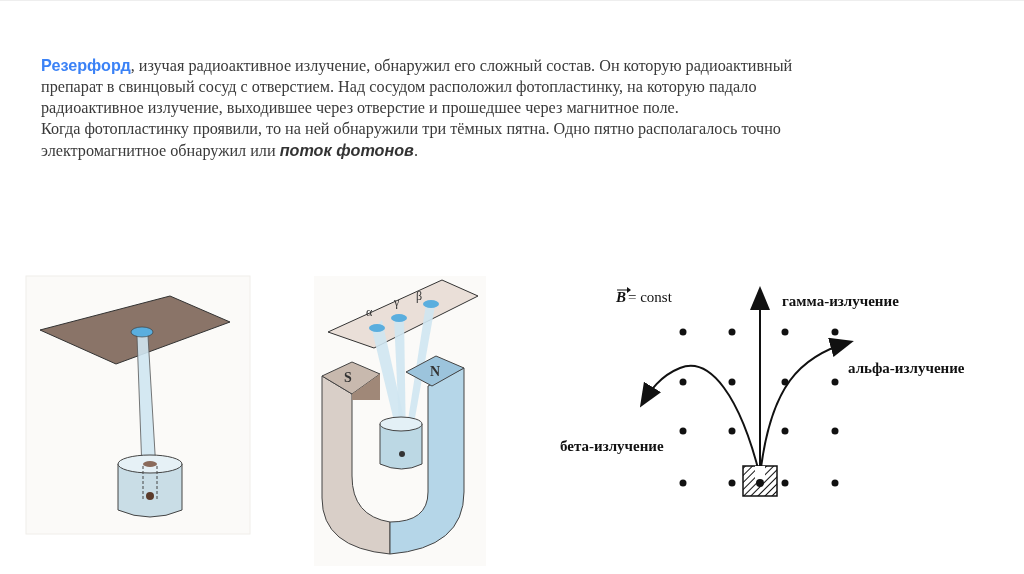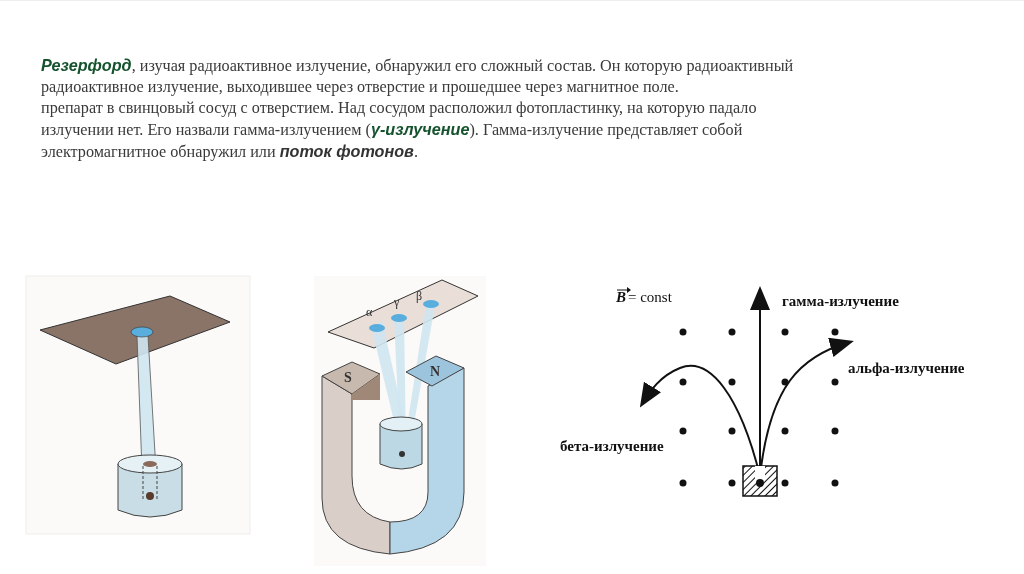--- a/index.html
+++ b/index.html
@@ -1,35 +1,35 @@
 <!DOCTYPE html>
 <html><head>
 <meta charset="utf-8">
 <style>
   html, body { margin:0; padding:0; }
   body { width:1024px; height:574px; background:#ffffff; position:relative; overflow:hidden; font-family:"Liberation Serif", serif; }
   .topline { position:absolute; left:0; top:0; width:1024px; height:1px; background:#eeeeee; }
   .para { position:absolute; left:41px; top:55px; width:960px; font-size:16.2px; line-height:21px; color:#3a3a3a; }
   .para .line { display:block; white-space:nowrap; }
-  .sans-b { font-family:"Liberation Sans", sans-serif; font-weight:bold; color:#14532d;font-style:italic; }
+  .sans-b { font-family:"Liberation Sans", sans-serif; font-weight:bold; color:#3b82f6; }
   .sans-bi { font-family:Liberation Sans, sans-serif; font-weight:bold; font-style:italic; color:#333; }
   .fig { position:absolute; }
   .fig svg { display:block; }
   .diag-label { font-family:"Liberation Serif", serif; font-size:15px; fill:#111; font-weight:bold; }
 </style>
 </head>
 <body>
 
 <div class="topline"></div>
 
 <div class="para">
   <span class="line"><span class="sans-b">Резерфорд</span><span>, изучая радиоактивное излучение, обнаружил его сложный состав. Он которую радиоактивный</span></span>
+  <span class="line">препарат в свинцовый сосуд с отверстием. Над сосудом расположил фотопластинку, на которую падало</span>
   <span class="line">радиоактивное излучение, выходившее через отверстие и прошедшее через магнитное поле.</span>
-  <span class="line">препарат в свинцовый сосуд с отверстием. Над сосудом расположил фотопластинку, на которую падало</span>
-  <span class="line"><span>излучении нет. Его назвали гамма-излучением (</span><span class="sans-b">γ-излучение</span><span>). Гамма-излучение представляет собой</span></span>
+  <span class="line">Когда фотопластинку проявили, то на ней обнаружили три тёмных пятна. Одно пятно располагалось точно</span>
   <span class="line"><span>электромагнитное обнаружил или </span><span class="sans-bi">поток фотонов</span><span>.</span></span>
 </div>
 
 <div class="fig" style="left:24px; top:274px; width:228px; height:262px;">
   <svg width="228" height="262" viewBox="0 0 228 262">
     <rect x="2" y="2" width="224" height="258" fill="#fbfaf8" stroke="#f0eeea"></rect>
     <polygon points="16,56 146,22 206,48 92,90" fill="#8a7468" stroke="#333" stroke-width="1"></polygon>
     <polygon points="113,62 124,62 132,196 118,196" fill="#cfe6f1" opacity="0.9"></polygon>
     <line x1="113" y1="62" x2="118" y2="196" stroke="#555" stroke-width="0.8"></line>
     <line x1="124" y1="62" x2="132" y2="196" stroke="#555" stroke-width="0.8"></line>

